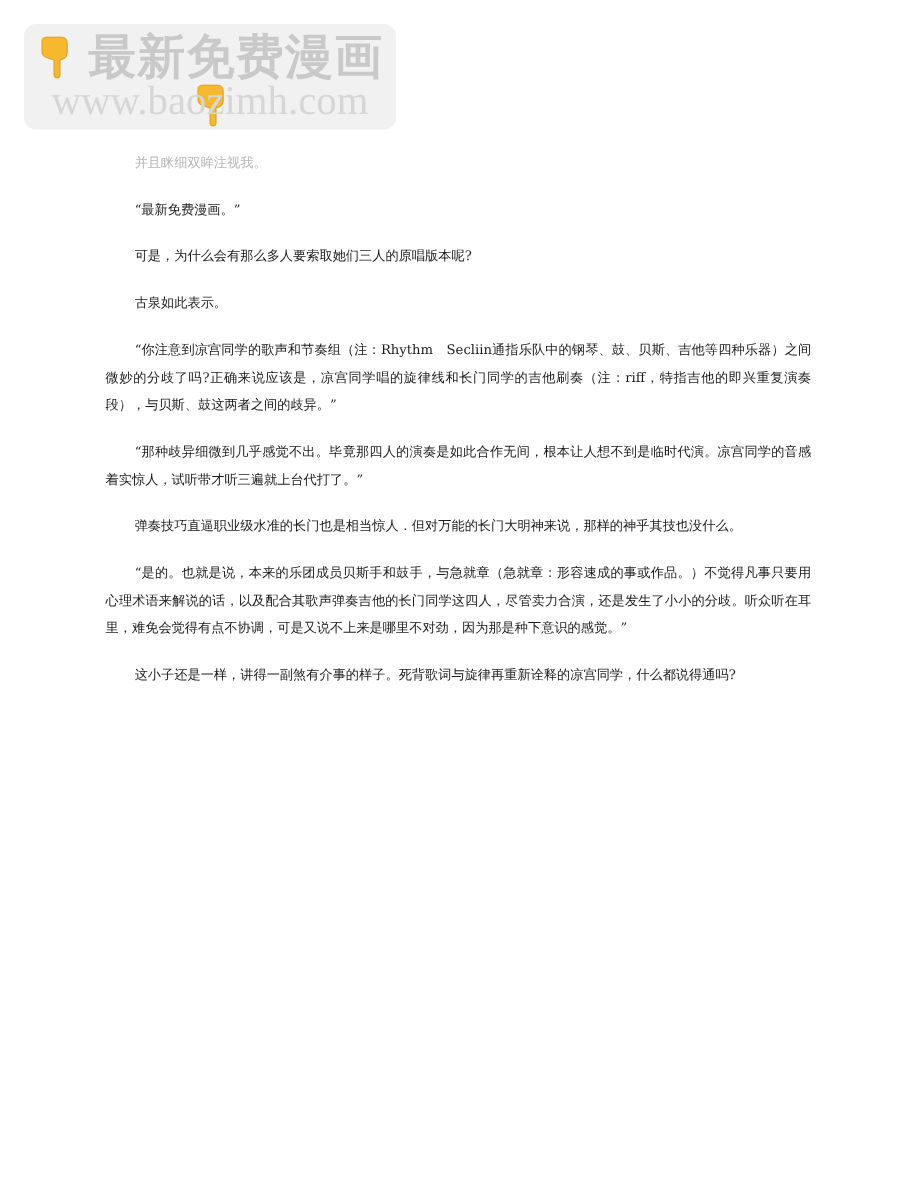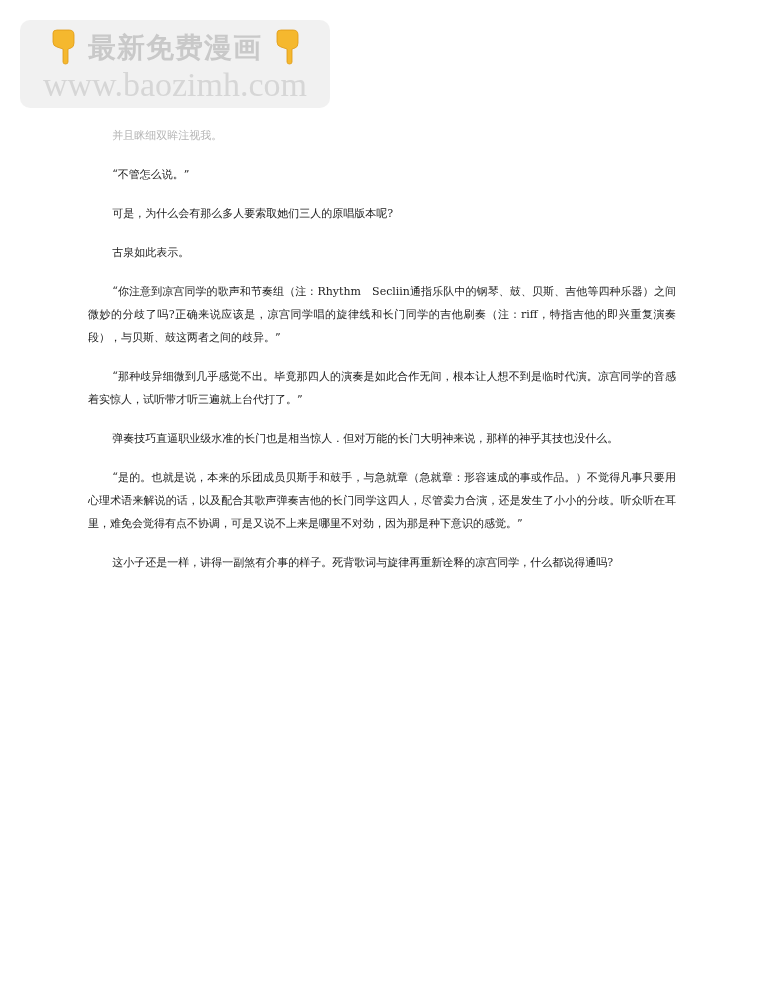--- a/index.html
+++ b/index.html
@@ -25,21 +25,21 @@
       border-radius: 10px;
       z-index: 2;
     }
     .wm-line1 {
       position: absolute;
       left: 0;
       top: 8px;
       width: 310px;
       text-align: center;
       font-family: "DejaVu Sans", sans-serif;
-      font-size: 28px;
+      font-size: 40px;
       font-weight: bold;
       color: #c9c9c9;
       letter-spacing: 1px;
       line-height: 40px;
     }
     .wm-line2 {
       position: absolute;
       left: 0;
       top: 46px;
       width: 310px;
@@ -92,21 +92,21 @@
       <svg width="28" height="36" viewBox="0 0 28 36">
         <path d="M4 4 Q4 1 8 1 L20 1 Q25 1 25 6 L25 14 Q25 18 22 19 L19 20 L19 33 Q19 35 16.5 35 Q14 35 14 33 L14 20 L8 18 Q4 17 4 13 Z" fill="#f5b82e" stroke="#e09a14" stroke-width="0.8"></path>
       </svg>
     </span>
   </div>
   <div class="wm-line2">www.baozimh.com</div>
 </div>
 
 <div class="content">
   <p class="para faded">并且眯细双眸注视我。</p>
-  <p class="para">“不管怎么说。”</p>
+  <p class="para">“最新免费漫画。”</p>
   <p class="para">可是，为什么会有那么多人要索取她们三人的原唱版本呢?</p>
   <p class="para">古泉如此表示。</p>
   <p class="para">“你注意到凉宫同学的歌声和节奏组（注：Rhythm　Secliin通指乐队中的钢琴、鼓、贝斯、吉他等四种乐器）之间微妙的分歧了吗?正确来说应该是，凉宫同学唱的旋律线和长门同学的吉他刷奏（注：riff，特指吉他的即兴重复演奏段），与贝斯、鼓这两者之间的歧异。”</p>
   <p class="para">“那种歧异细微到几乎感觉不出。毕竟那四人的演奏是如此合作无间，根本让人想不到是临时代演。凉宫同学的音感着实惊人，试听带才听三遍就上台代打了。”</p>
   <p class="para">弹奏技巧直逼职业级水准的长门也是相当惊人．但对万能的长门大明神来说，那样的神乎其技也没什么。</p>
   <p class="para">“是的。也就是说，本来的乐团成员贝斯手和鼓手，与急就章（急就章：形容速成的事或作品。）不觉得凡事只要用心理术语来解说的话，以及配合其歌声弹奏吉他的长门同学这四人，尽管卖力合演，还是发生了小小的分歧。听众听在耳里，难免会觉得有点不协调，可是又说不上来是哪里不对劲，因为那是种下意识的感觉。”</p>
   <p class="para">这小子还是一样，讲得一副煞有介事的样子。死背歌词与旋律再重新诠释的凉宫同学，什么都说得通吗?</p>
 </div>
 
 </body></html>

